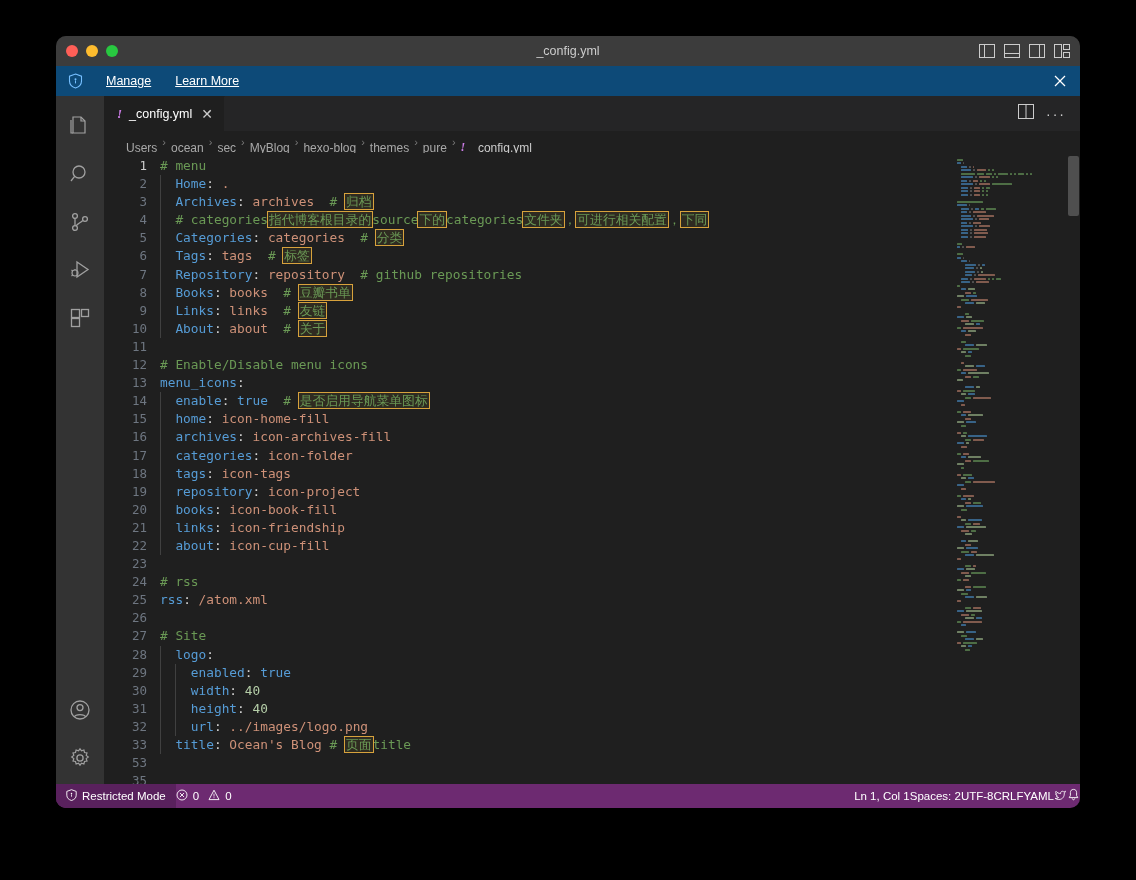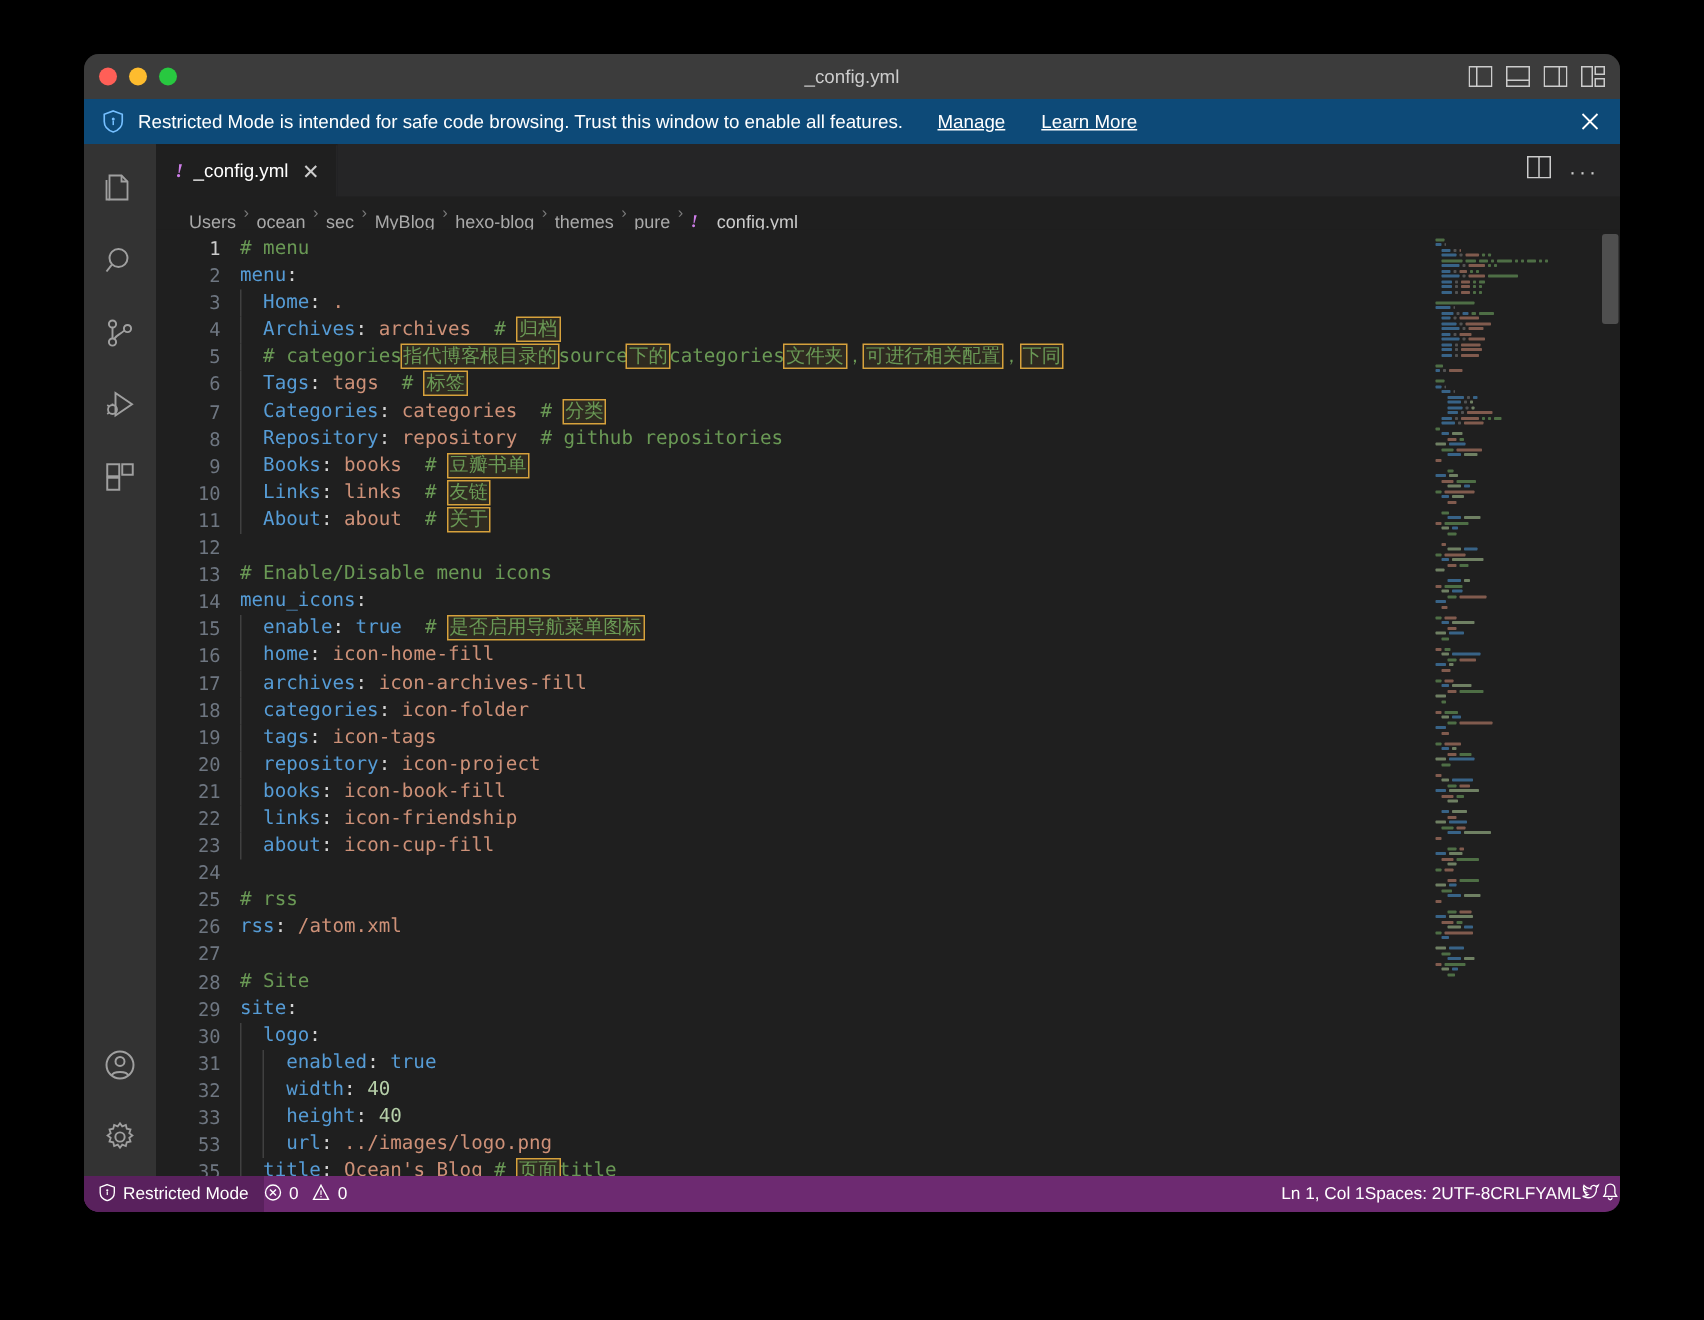--- a/index.html
+++ b/index.html
@@ -272,21 +272,20 @@
     </div>
 
     <div class="banner">
       <span class="shield">
         <svg width="15" height="16" viewBox="0 0 15 16">
             <path d="M7.5 1 L13.5 3.2 V8 C13.5 11.6 10.9 13.9 7.5 15 C4.1 13.9 1.5 11.6 1.5 8 V3.2 Z" fill="none" stroke="#75bfff" stroke-width="1.1"></path>
             <circle cx="7.5" cy="6.3" r="1" fill="#75bfff"></circle>
             <rect x="7" y="7.4" width="1" height="3" fill="#75bfff"></rect>
           </svg>
       </span>
-      <span class="banner-msg">Restricted Mode is intended for safe code browsing. Trust this window to enable all features.</span>
       <span class="banner-links">
         <span class="banner-link">Manage</span>
         <span class="banner-link">Learn More</span>
       </span>
       <span class="banner-close">
         <svg width="12" height="12" viewBox="0 0 12 12">
             <line x1="1" y1="1" x2="11" y2="11" stroke="#ffffff" stroke-width="1.2"></line>
             <line x1="11" y1="1" x2="1" y2="11" stroke="#ffffff" stroke-width="1.2"></line>
           </svg>
       </span>
@@ -436,26 +435,25 @@
               <div class="ln">29</div>
               <div class="ln">30</div>
               <div class="ln">31</div>
               <div class="ln">32</div>
               <div class="ln">33</div>
               <div class="ln">53</div>
               <div class="ln">35</div>
             </div>
           <div class="codecol">
               <div class="codeline"><span class="c-com"># menu</span></div>
-              <div class="codeline"><span class="c-key">menu</span><span class="c-punc">:</span></div>
               <div class="codeline"><span class="ind-guide" style="left: 4px; top: 0px; height: 18.1px;"></span><span class="c-key">  Home</span><span class="c-punc">: </span><span class="c-val">.</span></div>
               <div class="codeline"><span class="ind-guide" style="left: 4px; top: 0px; height: 18.1px;"></span><span class="c-key">  Archives</span><span class="c-punc">: </span><span class="c-val">archives  </span><span class="c-com"># </span><span class="c-com hl-box">归档</span></div>
               <div class="codeline"><span class="ind-guide" style="left: 4px; top: 0px; height: 18.1px;"></span><span class="c-com">  # categories</span><span class="c-com hl-box">指代博客根目录的</span><span class="c-com">source</span><span class="c-com hl-box">下的</span><span class="c-com">categories</span><span class="c-com hl-box">文件夹</span><span class="c-com">，</span><span class="c-com hl-box">可进行相关配置</span><span class="c-com">，</span><span class="c-com hl-box">下同</span></div>
+              <div class="codeline"><span class="ind-guide" style="left: 4px; top: 0px; height: 18.1px;"></span><span class="c-key">  Categories</span><span class="c-punc">: </span><span class="c-val">categories  </span><span class="c-com"># </span><span class="c-com hl-box">分类</span></div>
               <div class="codeline"><span class="ind-guide" style="left: 4px; top: 0px; height: 18.1px;"></span><span class="c-key">  Tags</span><span class="c-punc">: </span><span class="c-val">tags  </span><span class="c-com"># </span><span class="c-com hl-box">标签</span></div>
-              <div class="codeline"><span class="ind-guide" style="left: 4px; top: 0px; height: 18.1px;"></span><span class="c-key">  Categories</span><span class="c-punc">: </span><span class="c-val">categories  </span><span class="c-com"># </span><span class="c-com hl-box">分类</span></div>
               <div class="codeline"><span class="ind-guide" style="left: 4px; top: 0px; height: 18.1px;"></span><span class="c-key">  Repository</span><span class="c-punc">: </span><span class="c-val">repository  </span><span class="c-com"># github repositories</span></div>
               <div class="codeline"><span class="ind-guide" style="left: 4px; top: 0px; height: 18.1px;"></span><span class="c-key">  Books</span><span class="c-punc">: </span><span class="c-val">books  </span><span class="c-com"># </span><span class="c-com hl-box">豆瓣书单</span></div>
               <div class="codeline"><span class="ind-guide" style="left: 4px; top: 0px; height: 18.1px;"></span><span class="c-key">  Links</span><span class="c-punc">: </span><span class="c-val">links  </span><span class="c-com"># </span><span class="c-com hl-box">友链</span></div>
               <div class="codeline"><span class="ind-guide" style="left: 4px; top: 0px; height: 18.1px;"></span><span class="c-key">  About</span><span class="c-punc">: </span><span class="c-val">about  </span><span class="c-com"># </span><span class="c-com hl-box">关于</span></div>
               <div class="codeline">&nbsp;</div>
               <div class="codeline"><span class="c-com"># Enable/Disable menu icons</span></div>
               <div class="codeline"><span class="c-key">menu_icons</span><span class="c-punc">:</span></div>
               <div class="codeline"><span class="ind-guide" style="left: 4px; top: 0px; height: 18.1px;"></span><span class="c-key">  enable</span><span class="c-punc">: </span><span class="c-key">true</span><span class="c-com">  # </span><span class="c-com hl-box">是否启用导航菜单图标</span></div>
               <div class="codeline"><span class="ind-guide" style="left: 4px; top: 0px; height: 18.1px;"></span><span class="c-key">  home</span><span class="c-punc">: </span><span class="c-val">icon-home-fill</span></div>
               <div class="codeline"><span class="ind-guide" style="left: 4px; top: 0px; height: 18.1px;"></span><span class="c-key">  archives</span><span class="c-punc">: </span><span class="c-val">icon-archives-fill</span></div>
@@ -463,21 +461,20 @@
               <div class="codeline"><span class="ind-guide" style="left: 4px; top: 0px; height: 18.1px;"></span><span class="c-key">  tags</span><span class="c-punc">: </span><span class="c-val">icon-tags</span></div>
               <div class="codeline"><span class="ind-guide" style="left: 4px; top: 0px; height: 18.1px;"></span><span class="c-key">  repository</span><span class="c-punc">: </span><span class="c-val">icon-project</span></div>
               <div class="codeline"><span class="ind-guide" style="left: 4px; top: 0px; height: 18.1px;"></span><span class="c-key">  books</span><span class="c-punc">: </span><span class="c-val">icon-book-fill</span></div>
               <div class="codeline"><span class="ind-guide" style="left: 4px; top: 0px; height: 18.1px;"></span><span class="c-key">  links</span><span class="c-punc">: </span><span class="c-val">icon-friendship</span></div>
               <div class="codeline"><span class="ind-guide" style="left: 4px; top: 0px; height: 18.1px;"></span><span class="c-key">  about</span><span class="c-punc">: </span><span class="c-val">icon-cup-fill</span></div>
               <div class="codeline">&nbsp;</div>
               <div class="codeline"><span class="c-com"># rss</span></div>
               <div class="codeline"><span class="c-key">rss</span><span class="c-punc">: </span><span class="c-val">/atom.xml</span></div>
               <div class="codeline">&nbsp;</div>
               <div class="codeline"><span class="c-com"># Site</span></div>
-              <div class="codeline"><span class="c-key">site</span><span class="c-punc">:</span></div>
               <div class="codeline"><span class="ind-guide" style="left: 4px; top: 0px; height: 18.1px;"></span><span class="c-key">  logo</span><span class="c-punc">:</span></div>
               <div class="codeline"><span class="ind-guide" style="left: 4px; top: 0px; height: 18.1px;"></span><span class="ind-guide" style="left: 19.44px; top: 0px; height: 18.1px;"></span><span class="c-key">    enabled</span><span class="c-punc">: </span><span class="c-key">true</span></div>
               <div class="codeline"><span class="ind-guide" style="left: 4px; top: 0px; height: 18.1px;"></span><span class="ind-guide" style="left: 19.44px; top: 0px; height: 18.1px;"></span><span class="c-key">    width</span><span class="c-punc">: </span><span class="c-num">40</span></div>
               <div class="codeline"><span class="ind-guide" style="left: 4px; top: 0px; height: 18.1px;"></span><span class="ind-guide" style="left: 19.44px; top: 0px; height: 18.1px;"></span><span class="c-key">    height</span><span class="c-punc">: </span><span class="c-num">40</span></div>
               <div class="codeline"><span class="ind-guide" style="left: 4px; top: 0px; height: 18.1px;"></span><span class="ind-guide" style="left: 19.44px; top: 0px; height: 18.1px;"></span><span class="c-key">    url</span><span class="c-punc">: </span><span class="c-val">../images/logo.png</span></div>
               <div class="codeline"><span class="ind-guide" style="left: 4px; top: 0px; height: 18.1px;"></span><span class="c-key">  title</span><span class="c-punc">: </span><span class="c-val">Ocean's Blog </span><span class="c-com"># </span><span class="c-com hl-box">页面</span><span class="c-com">title</span></div>
             </div>
           <div class="minimap">
               <div class="mm-line">
                 <span class="mm-seg" style="width: 5.796px; background: rgb(85, 122, 75);"></span>

